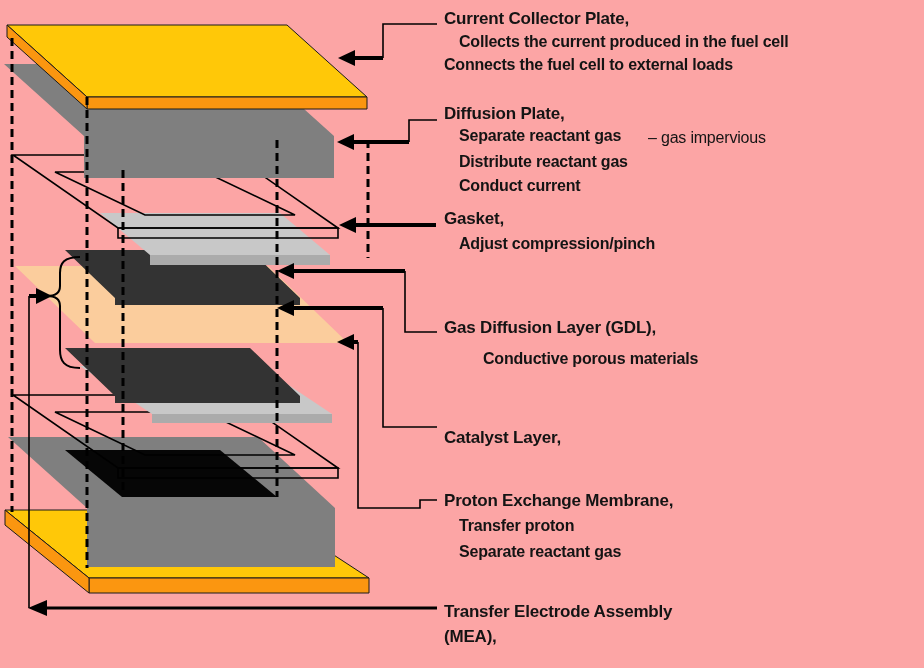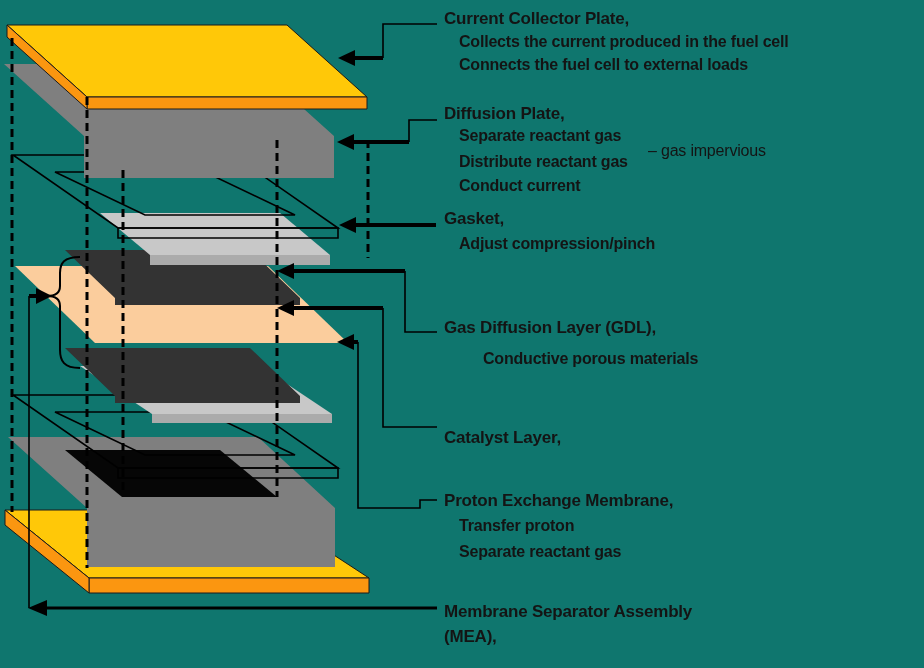--- a/index.html
+++ b/index.html
@@ -1,27 +1,27 @@
 <!DOCTYPE html>
 <html><head>
 <meta charset="utf-8">
 <style>
   html,body{margin:0;padding:0;background:#fff;}
   #stage{
     position:relative;
     width:924px;height:668px;
-    background:#0f766e;
+    background:#fca5a5;
     overflow:hidden;
     font-family:"Liberation Sans","DejaVu Sans",sans-serif;
     color:#141414;
   }
   #diagram{position:absolute;left:0;top:0;}
   .t{position:absolute;font-size:17px;font-weight:700;white-space:nowrap;letter-spacing:-0.2px;}
   .s{position:absolute;font-size:16px;font-weight:700;white-space:nowrap;letter-spacing:-0.2px;}
-  .n{position:absolute;font-size:16px;font-weight:400;white-space:nowrap;letter-spacing:-0.2px;margin-top:13px;}
+  .n{position:absolute;font-size:16px;font-weight:400;white-space:nowrap;letter-spacing:-0.2px;}
 </style>
 </head>
 <body>
 
 <div id="stage">
 
   <svg id="diagram" width="924" height="668" viewBox="0 0 924 668">
 
     <polygon points="5,510 265,510 369,578 89,578" stroke="#1a1a1a" stroke-width="1" fill="#FFC808"></polygon>
     <polygon points="89,578 369,578 369,593 89,593" stroke="#1a1a1a" stroke-width="1" fill="#FB9610"></polygon>
@@ -109,36 +109,36 @@
       <line x1="437" y1="608" x2="44" y2="608" stroke="#000" stroke-width="3"></line>
       <polygon points="28,608 47,600 47,616" fill="#000"></polygon>
       <line x1="29" y1="608" x2="29" y2="296" stroke="#000" stroke-width="1.6"></line>
       <line x1="29" y1="296" x2="38" y2="296" stroke="#000" stroke-width="4"></line>
       <polygon points="52,296 36,288 36,304" fill="#000"></polygon>
     </g>
   </svg>
 
   <div class="t" style="left:444px;top:9px">Current Collector Plate,</div>
   <div class="s" style="left:459px;top:33px">Collects the current produced in the fuel cell</div>
-  <div class="s" style="left:459px;top:56px">Connects the fuel cell to external loads</div>
+  <div class="s" style="left:444px;top:56px">Connects the fuel cell to external loads</div>
 
   <div class="t" style="left:444px;top:104px">Diffusion Plate,</div>
   <div class="s" style="left:459px;top:127px">Separate reactant gas</div>
   <div class="n" style="left:648px;top:129px">–  gas impervious</div>
   <div class="s" style="left:459px;top:153px">Distribute reactant gas</div>
   <div class="s" style="left:459px;top:177px">Conduct current</div>
 
   <div class="t" style="left:444px;top:209px">Gasket,</div>
   <div class="s" style="left:459px;top:235px">Adjust compression/pinch</div>
 
   <div class="t" style="left:444px;top:318px">Gas Diffusion Layer (GDL),</div>
   <div class="s" style="left:483px;top:350px">Conductive porous materials</div>
 
   <div class="t" style="left:444px;top:428px">Catalyst Layer,</div>
 
   <div class="t" style="left:444px;top:491px">Proton Exchange Membrane,</div>
   <div class="s" style="left:459px;top:517px">Transfer proton</div>
   <div class="s" style="left:459px;top:543px">Separate reactant gas</div>
 
-  <div class="t" style="left:444px;top:602px">Membrane Separator Assembly</div>
+  <div class="t" style="left:444px;top:602px">Transfer Electrode Assembly</div>
   <div class="t" style="left:444px;top:627px">(MEA),</div>
 
 </div>
 
 </body></html>

